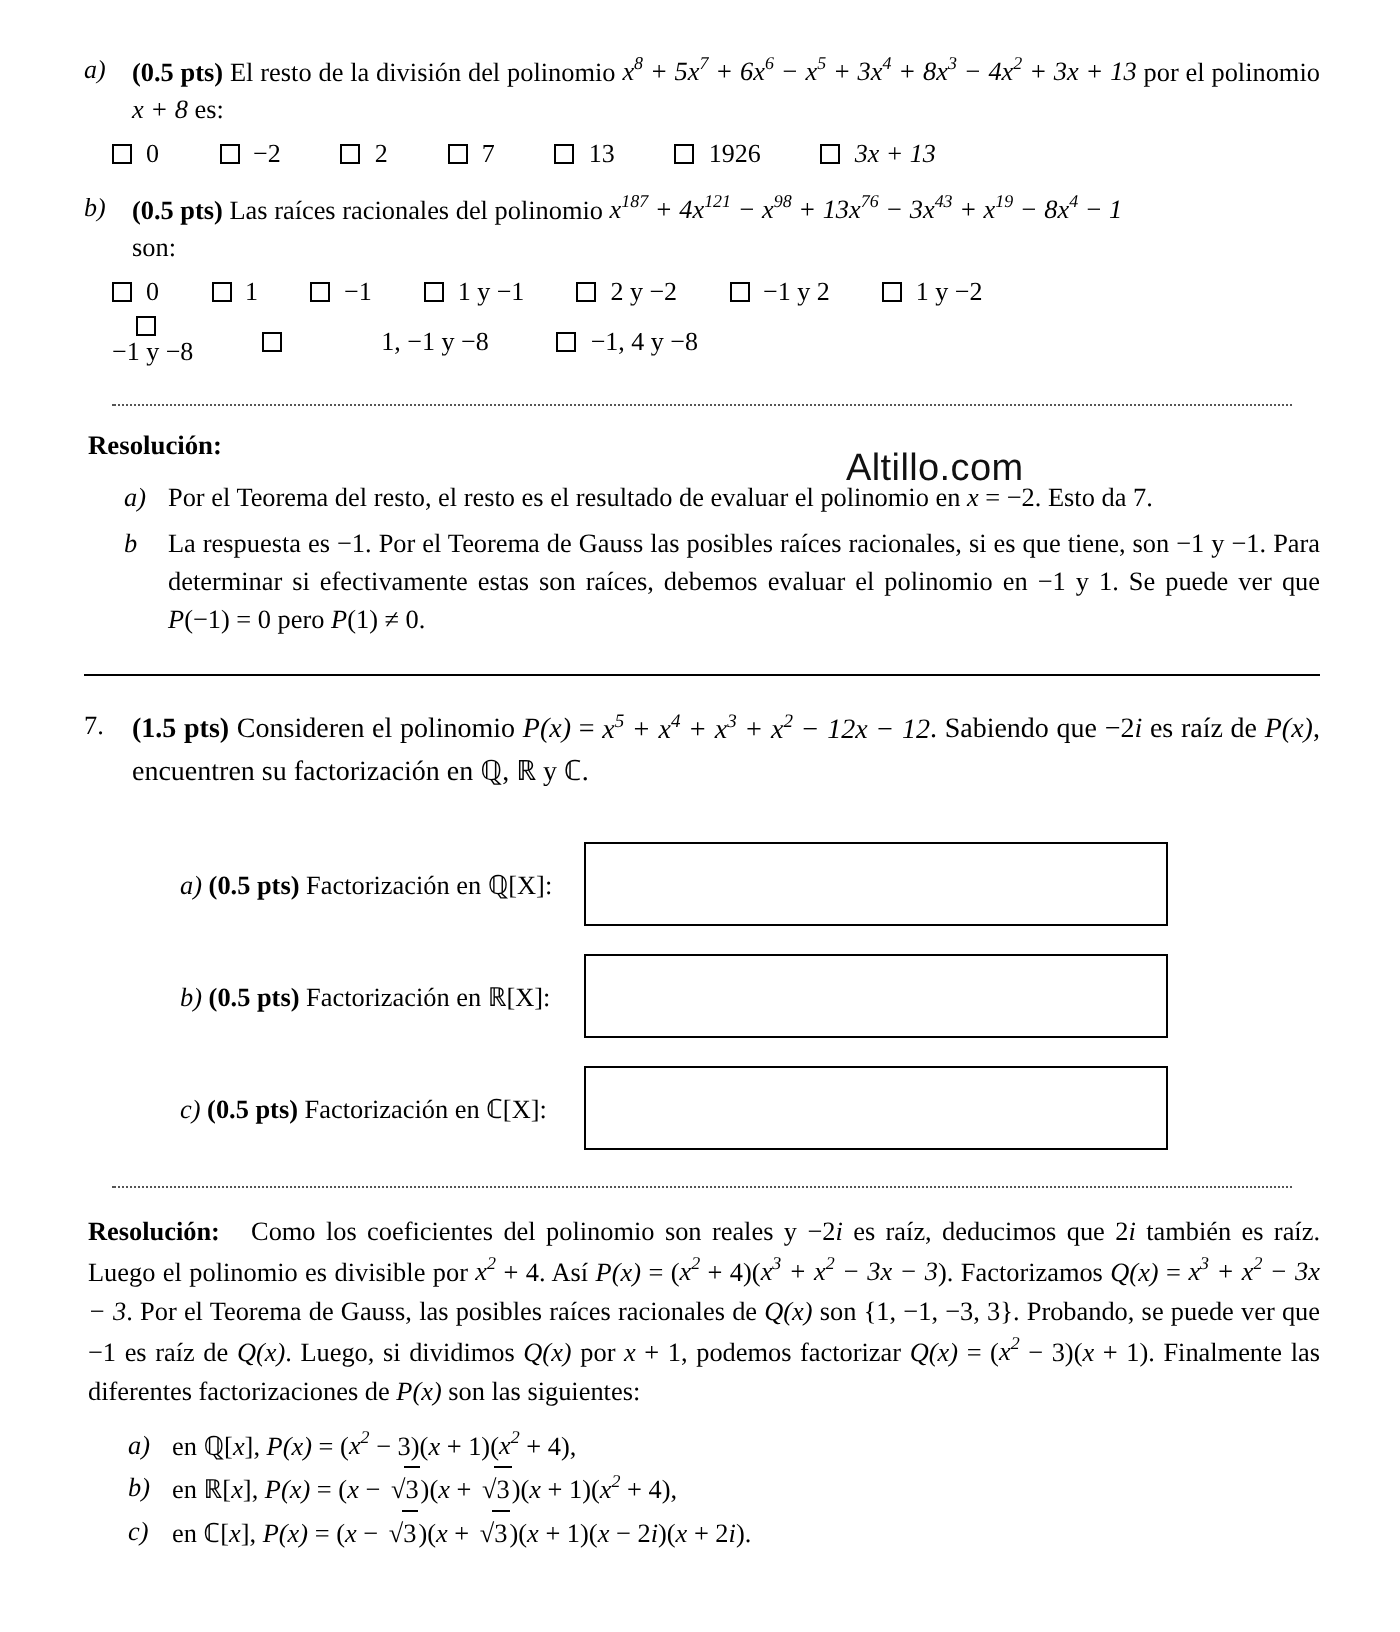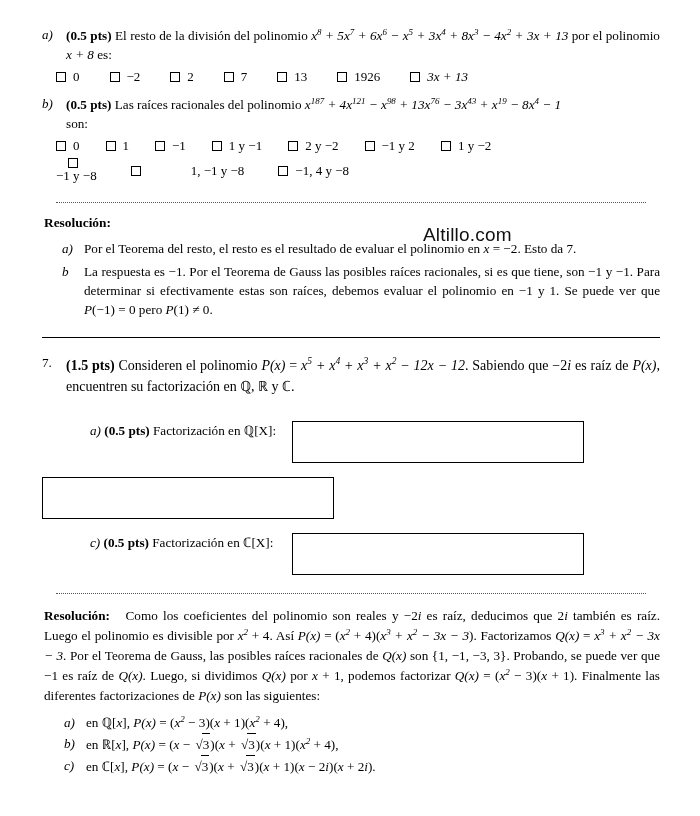--- a/index.html
+++ b/index.html
@@ -126,20 +126,21 @@
     padding-top: 1px;
   }
   .q-body {
     flex: 1 1 auto;
     font-size: 14px;
     line-height: 1.5;
     text-align: justify;
   }
   .fact-row {
     display: flex;
+    align-items: center;
     margin: 0 0 14px 0;
   }
   .fact-label {
     width: 250px;
     flex: 0 0 250px;
     font-size: 13.2px;
     padding-left: 48px;
     box-sizing: border-box;
   }
   .fact-label .it { font-style: italic; }
@@ -324,20 +325,25 @@
   <div class="fact-row" style="margin-top:8px;">
     <div class="fact-label">
       <span class="it">a)</span>
       <b>(0.5 pts)</b>
       <span>Factorización en ℚ[X]:</span>
     </div>
     <div class="answer-box"></div>
   </div>
 
   <div class="fact-row">
+    <div class="fact-label">
+      <span class="it">b)</span>
+      <b>(0.5 pts)</b>
+      <span>Factorización en ℝ[X]:</span>
+    </div>
     <div class="answer-box"></div>
   </div>
 
   <div class="fact-row">
     <div class="fact-label">
       <span class="it">c)</span>
       <b>(0.5 pts)</b>
       <span>Factorización en ℂ[X]:</span>
     </div>
     <div class="answer-box"></div>

